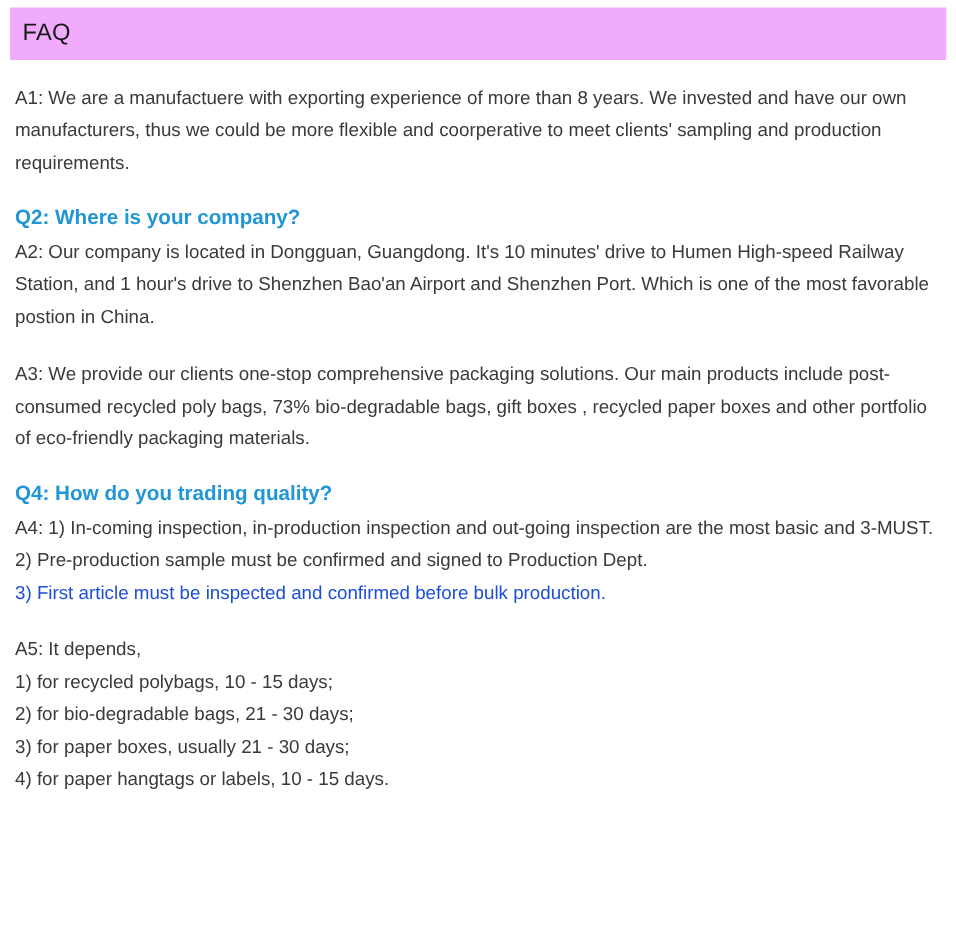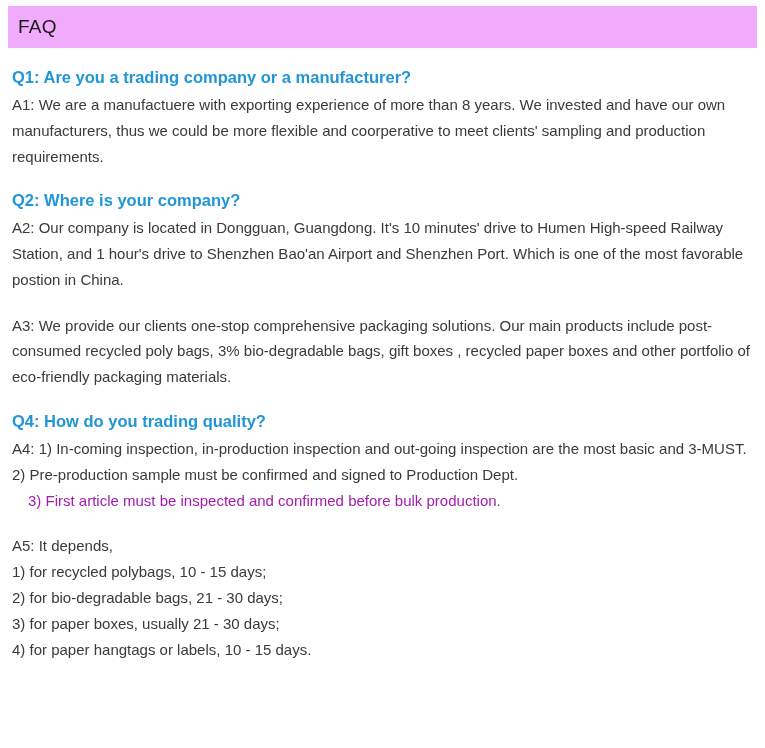--- a/index.html
+++ b/index.html
@@ -69,38 +69,37 @@
 
 <div class="page">
 
   <div class="faq-header" style="background: #f0abfc;">
     <span class="faq-header-title">FAQ</span>
   </div>
 
   <div class="faq-body">
 
     <div class="qa-block">
-      <div class="question" style="color: rgb(33, 150, 214);">Q1: Are you a trading company or a manufacturer?</div>
       <p class="answer" style="color: rgb(58, 58, 58);">A1: We are a manufactuere with exporting experience of more than 8 years. We invested and have our own manufacturers, thus we could be more flexible and coorperative to meet clients' sampling and production requirements.</p>
     </div>
 
     <div class="qa-block">
       <div class="question" style="color: rgb(33, 150, 214);">Q2: Where is your company?</div>
       <p class="answer" style="color: rgb(58, 58, 58);">A2: Our company is located in Dongguan, Guangdong. It's 10 minutes' drive to Humen High-speed Railway Station, and 1 hour's drive to Shenzhen Bao'an Airport and Shenzhen Port. Which is one of the most favorable postion in China.</p>
     </div>
 
     <div class="qa-block">
-      <p class="answer" style="color: rgb(58, 58, 58);">A3: We provide our clients one-stop comprehensive packaging solutions. Our main products include post-consumed recycled poly bags, 3% bio-degradable bags, gift boxes , recycled paper boxes and other portfolio of eco-friendly packaging materials.</p>
+      <p class="answer" style="color: rgb(58, 58, 58);">A3: We provide our clients one-stop comprehensive packaging solutions. Our main products include post-consumed recycled poly bags, 73% bio-degradable bags, gift boxes , recycled paper boxes and other portfolio of eco-friendly packaging materials.</p>
     </div>
 
     <div class="qa-block">
       <div class="question" style="color: rgb(33, 150, 214);">Q4: How do you trading quality?</div>
       <p class="answer-line" style="color: rgb(58, 58, 58);">A4: 1) In-coming inspection, in-production inspection and out-going inspection are the most basic and 3-MUST.</p>
       <p class="answer-line" style="color: rgb(58, 58, 58);">2) Pre-production sample must be confirmed and signed to Production Dept.</p>
-      <p class="answer-line" style="color: #a21caf; margin-left: 16px;">3) First article must be inspected and confirmed before bulk production.</p>
+      <p class="answer-line" style="color: #1d4ed8;">3) First article must be inspected and confirmed before bulk production.</p>
     </div>
 
     <div class="qa-block">
       <p class="answer-line" style="color: rgb(58, 58, 58);">A5: It depends,</p>
       <p class="answer-line" style="color: rgb(58, 58, 58);">1) for recycled polybags, 10 - 15 days;</p>
       <p class="answer-line" style="color: rgb(58, 58, 58);">2) for bio-degradable bags, 21 - 30 days;</p>
       <p class="answer-line" style="color: rgb(58, 58, 58);">3) for paper boxes, usually 21 - 30 days;</p>
       <p class="answer-line" style="color: rgb(58, 58, 58);">4) for paper hangtags or labels, 10 - 15 days.</p>
     </div>
 

